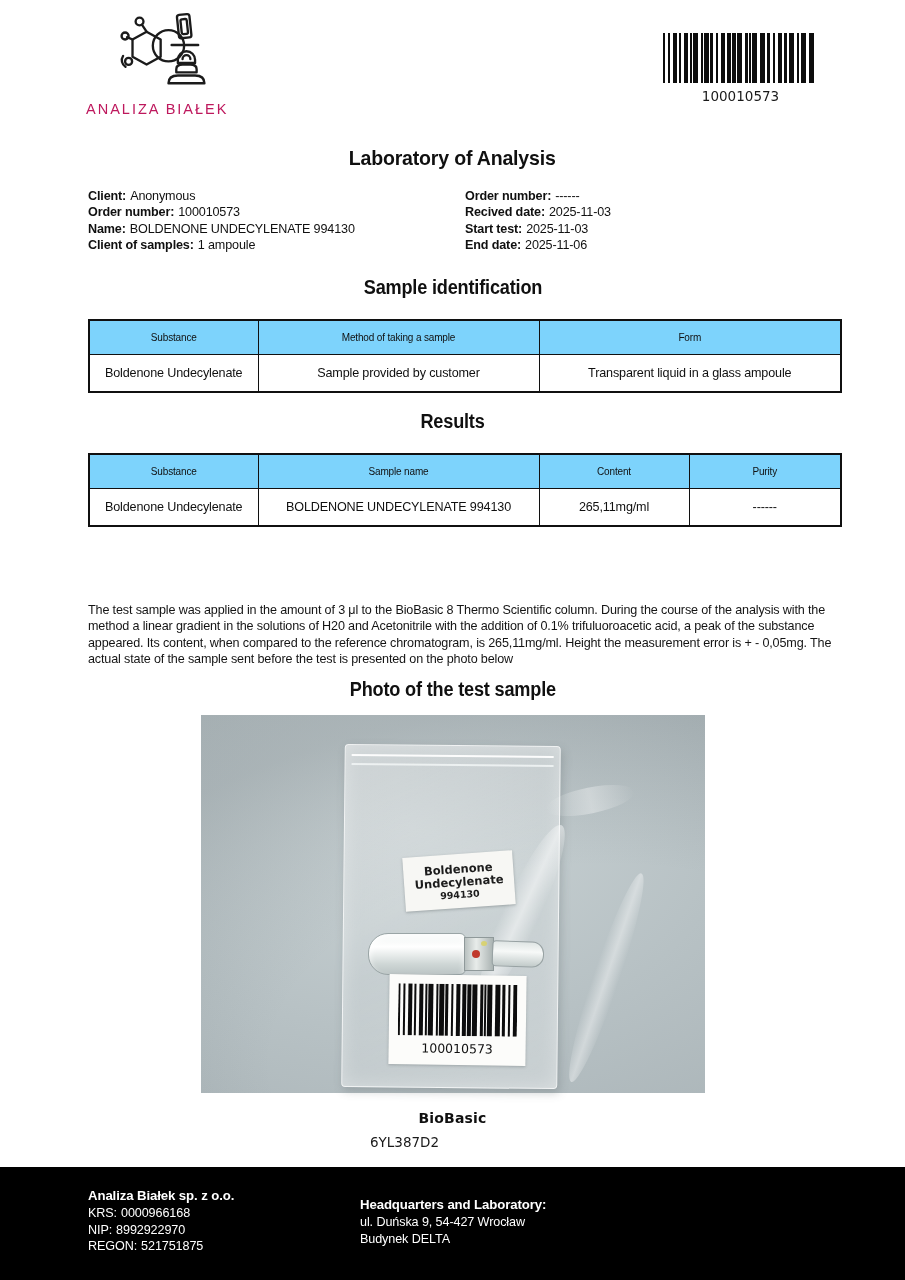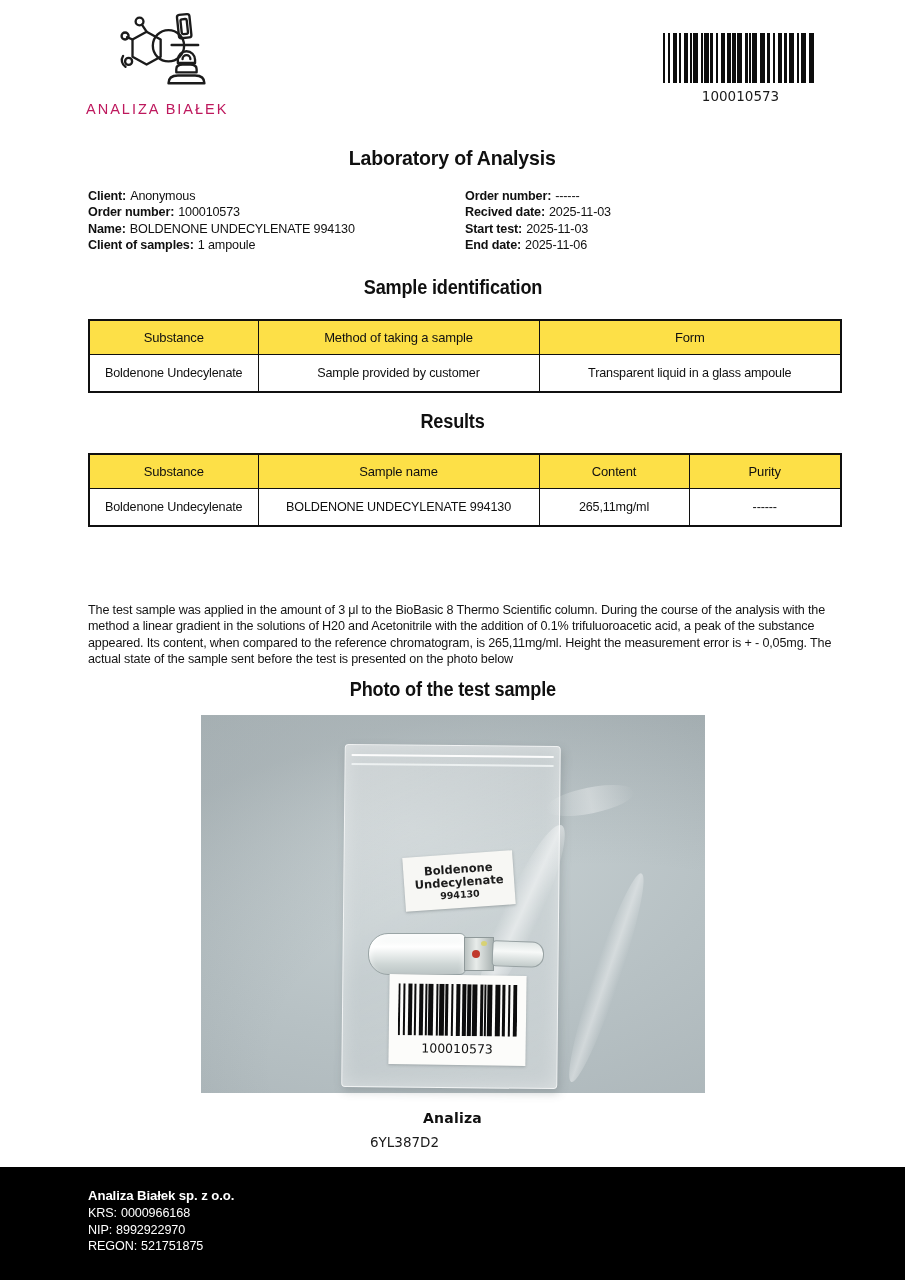--- a/index.html
+++ b/index.html
@@ -24,21 +24,21 @@
                    font-family:"DejaVu Sans",sans-serif;color:#1a1a1a;}
 
   
   .info-col{line-height:16.4px;font-size:12.6px;letter-spacing:-.15px;}
   .info-row .lbl{font-weight:bold;margin-right:4px;}
 
   
   table.lab{border-collapse:collapse;table-layout:fixed;background:#fff;}
   table.lab, table.lab th, table.lab td{border:1.5px solid #101010;}
   table.lab{border-width:2px;}
-  table.lab th{background:#fde047;font-weight:normal;height:31px;font-size:13px;letter-spacing:-.15px;}
+  table.lab th{background:#7dd3fc;font-weight:normal;height:31px;font-size:10px;letter-spacing:-.15px;}
   table.lab td{height:34px;text-align:center;font-size:12.6px;letter-spacing:-.15px;}
 
   .paragraph{left:88px;top:602px;width:768px;font-size:12.6px;line-height:16.4px;
              letter-spacing:-.15px;text-align:left;color:#141414;}
 
   
   .photo{left:201px;top:715px;width:504px;height:378px;
          background:radial-gradient(140% 120% at 42% 30%, #c9d2d4 0%, #b7c1c4 45%, #a4aeb2 100%);}
   .photo-shade{left:0;top:0;width:100%;height:100%;
          background:radial-gradient(120% 95% at 80% 92%, rgba(0,0,0,0) 55%, rgba(60,70,76,.16) 100%);}
@@ -258,25 +258,30 @@
           <div class="bar" style="width: 5px; margin-right: 3px;"></div>
           <div class="bar" style="width: 5px; margin-right: 2px;"></div>
           <div class="bar" style="width: 3px; margin-right: 3px;"></div>
           <div class="bar" style="width: 2px; margin-right: 3px;"></div>
           <div class="bar" style="width: 4px; margin-right: 2px;"></div>
         </div>
       <div class="photo-bc-num">100010573</div>
     </div>
   </div>
 
-  <div class="abs password-h center">Analiza</div>
+  <div class="abs password-h center">BioBasic</div>
   <div class="abs password-v center">6YL387D2</div>
 
   <div class="abs footer">
     <div class="f-col" style="left:88px;top:21px;">
       <div class="head">Analiza Białek sp. z o.o.</div>
       <div><span class="lbl">KRS:</span><span>0000966168</span></div>
       <div><span class="lbl">NIP:</span><span>8992922970</span></div>
       <div><span class="lbl">REGON:</span><span>521751875</span></div>
     </div>
+    <div class="f-col" style="left:360px;top:30px;">
+      <div class="head">Headquarters and Laboratory:</div>
+      <div>ul. Duńska 9, 54-427 Wrocław</div>
+      <div>Budynek DELTA</div>
+    </div>
   </div>
 
 </div>
 
 </body></html>

